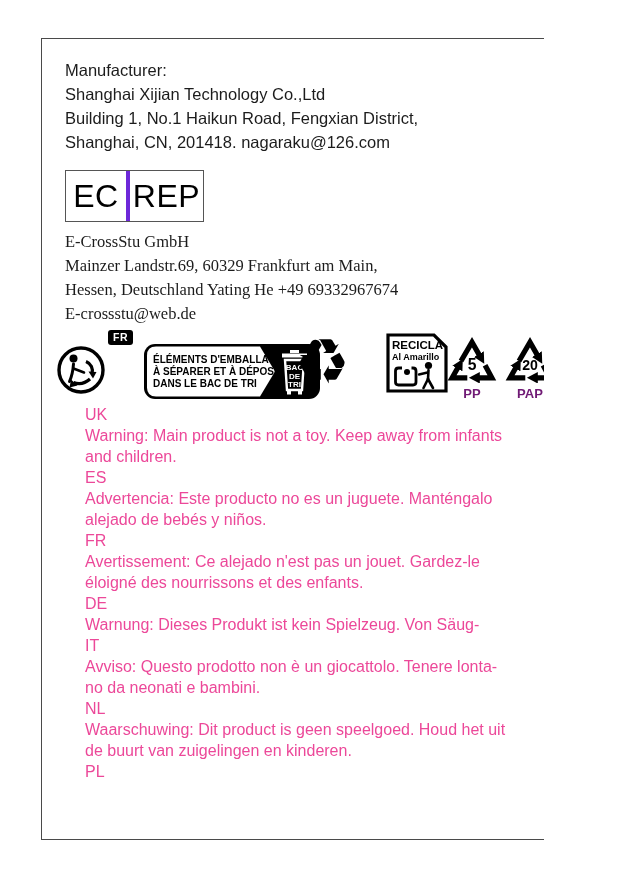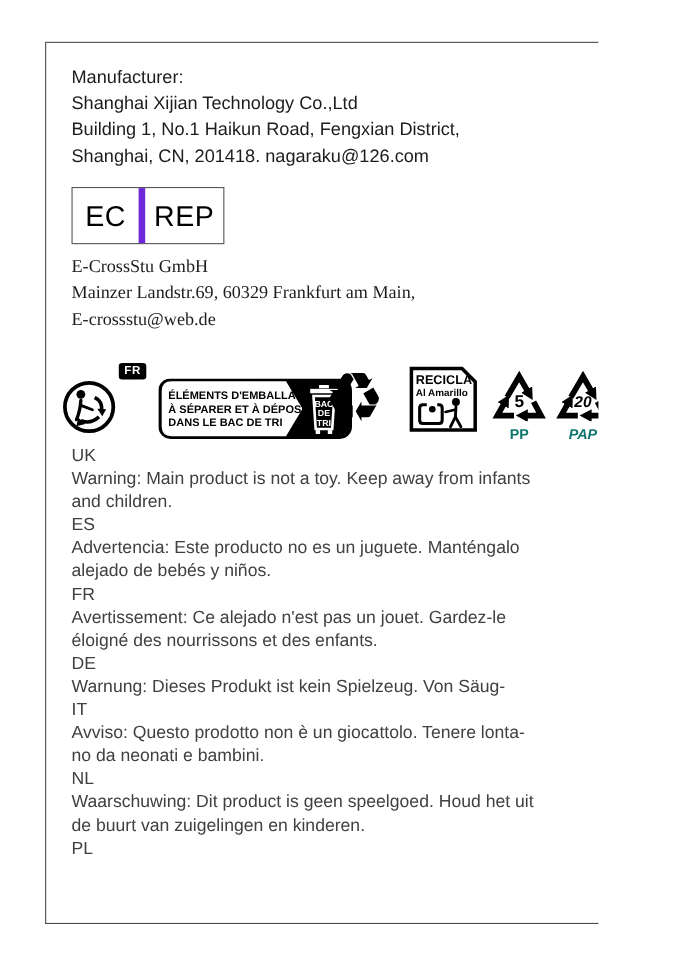--- a/index.html
+++ b/index.html
@@ -16,47 +16,47 @@
 
   .manufacturer { top:58px; }
   .eurep { top:230px;font-family:Liberation Serif, serif; }
 
   .ecrep {
     position:absolute; left:65px; top:170px; width:139px; height:52px;
     border:1px solid #555; display:flex; box-sizing:border-box; background:#fff;
   }
   .ecrep .cell {
     display:flex; align-items:center; justify-content:center;
-    font-size:26px; color:#000; letter-spacing:0.5px;
+    font-size:32px; color:#000; letter-spacing:0.5px;
   }
   .ecrep .cell-ec { width:60px; }
-  .ecrep .cell-rep { flex:1; border-left:6px solid #6d28d9; }
+  .ecrep .cell-rep { flex:1; border-left:4px solid #6d28d9; }
 
   
   .sym { position:absolute; }
   .triman { left:56px; top:345px; }
   .fr-badge {
     position:absolute; left:108px; top:330px; background:#000; color:#fff;
     font-size:10.5px; font-weight:bold; padding:1px 5px 2px 5px; border-radius:3px;
     line-height:12px; letter-spacing:0.5px;
   }
   .fr-panel { left:109px; top:344px;padding-left:35px; }
   .mobius {
     left:294px; top:329px; font-size:62px; line-height:66px; color:#000;
     font-family:"DejaVu Sans", sans-serif;
   }
-  .recicla { left:371px; top:332px; }
+  .recicla { left:385px; top:332px; }
   .resin { position:absolute; top:337px; width:52px; text-align:center; }
   .resin-pp  { left:446px; }
-  .resin-pap { left:504px;font-style:italic; }
-  .resin .resin-label { font-size:13px; font-weight:bold; color:#0f766e; line-height:14px; margin-top:0px; }
+  .resin-pap { left:504px; }
+  .resin .resin-label { font-size:13px; font-weight:bold; color:#701a75; line-height:14px; margin-top:0px; }
 
   
   .warnings { position:absolute; left:65px; top:404px; }
-  .warnings .ln { font-size:16px; line-height:21px; color:#404040; white-space:nowrap; }
+  .warnings .ln { font-size:16px; line-height:21px; color:#ec4899; white-space:nowrap;margin-left:20px; }
 
   svg text { font-family:"Liberation Sans", sans-serif; }
 </style>
 </head>
 <body>
 
 <div class="sheet">
   <div class="frame"></div>
 
   <div class="txtblock manufacturer">
@@ -67,20 +67,21 @@
   </div>
 
   <div class="ecrep">
     <div class="cell cell-ec">EC</div>
     <div class="cell cell-rep">REP</div>
   </div>
 
   <div class="txtblock eurep">
     <div class="ln">E-CrossStu GmbH</div>
     <div class="ln">Mainzer Landstr.69, 60329 Frankfurt am Main,</div>
+    <div class="ln">Hessen, Deutschland Yating He +49 69332967674</div>
     <div class="ln">E-crossstu@web.de</div>
   </div>
 
   <div class="sym triman">
     <svg width="50" height="50" viewBox="0 0 50 50">
       <circle cx="25" cy="25" r="22" fill="none" stroke="#000" stroke-width="3.4"></circle>
       <circle cx="17.5" cy="13.5" r="4" fill="#000"></circle>
       <path d="M17.5,19 C17,26 16,31 13.5,36.5" fill="none" stroke="#000" stroke-width="3" stroke-linecap="round"></path>
       <path d="M17.5,23.5 L28,27.5" fill="none" stroke="#000" stroke-width="2.6" stroke-linecap="round"></path>
       <path d="M30,16.5 C35,18.5 37.5,23.5 36,29" fill="none" stroke="#000" stroke-width="3.2"></path>

